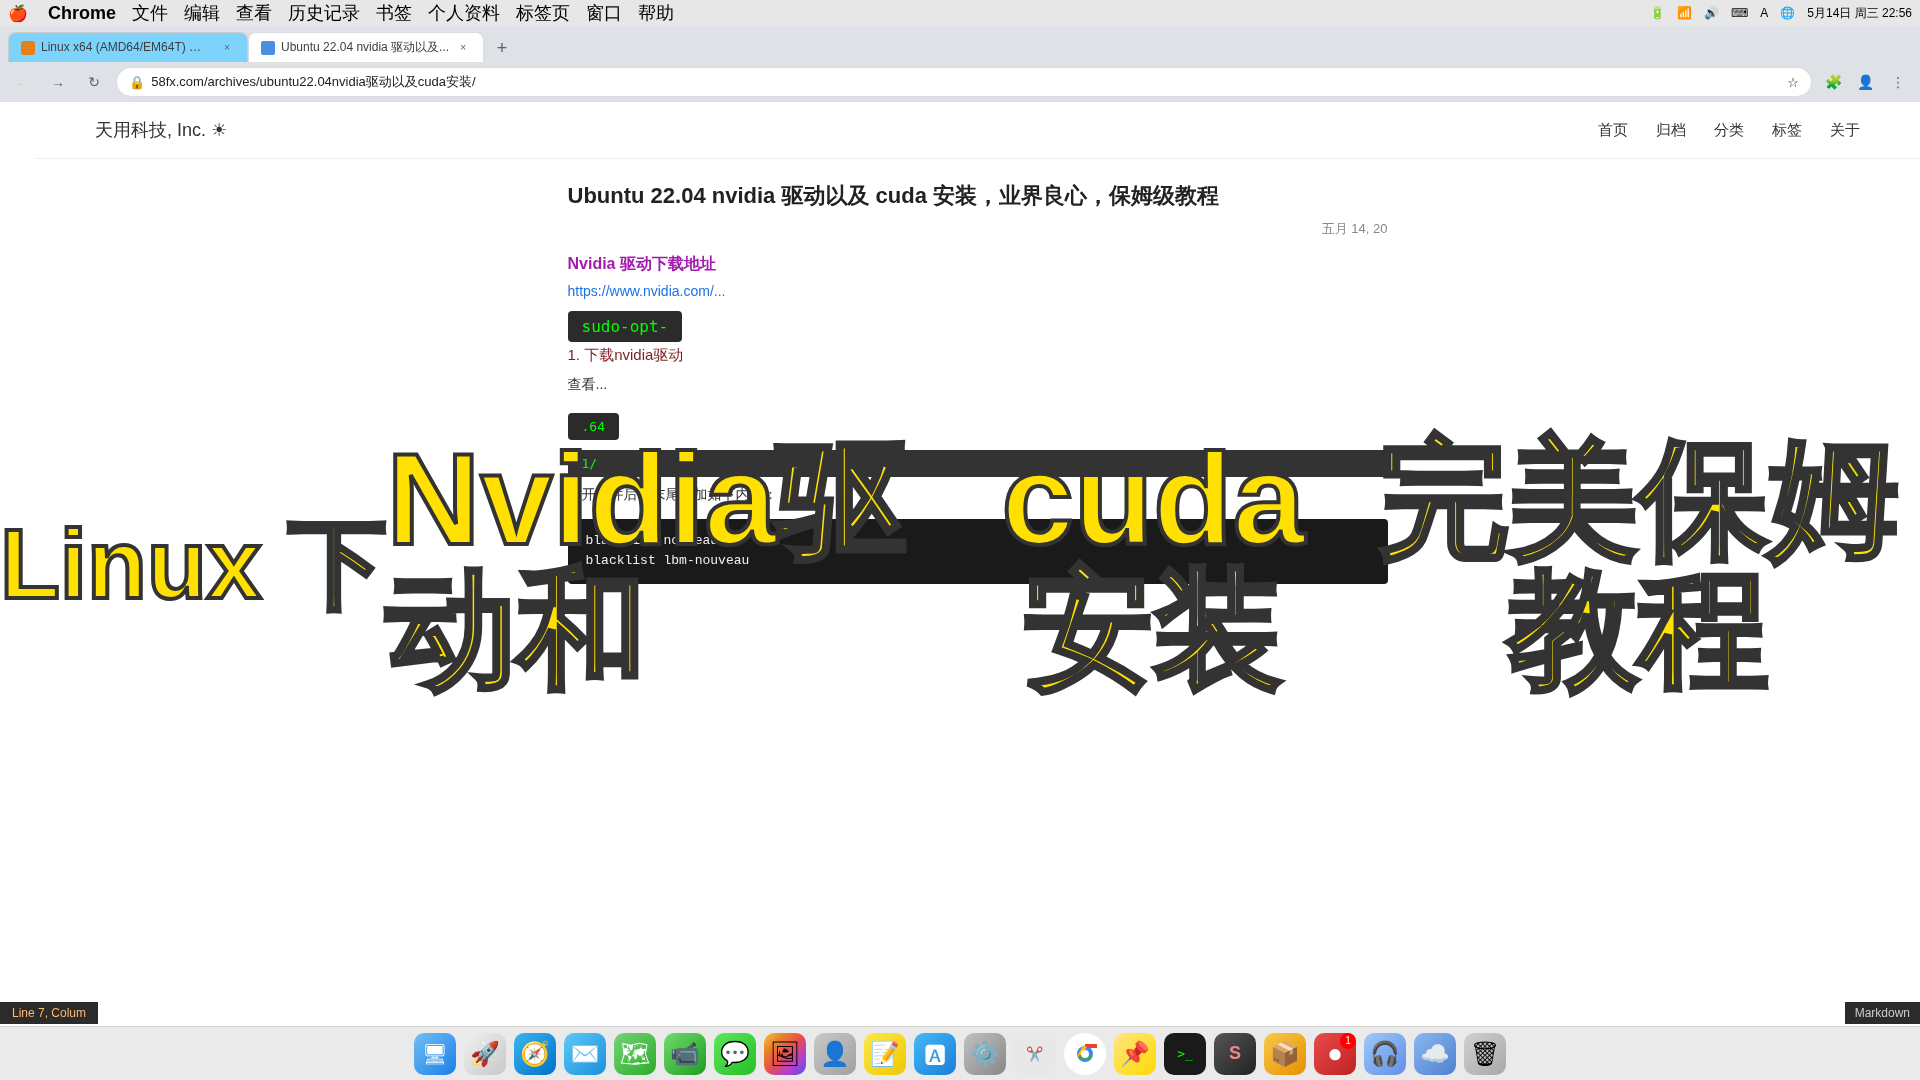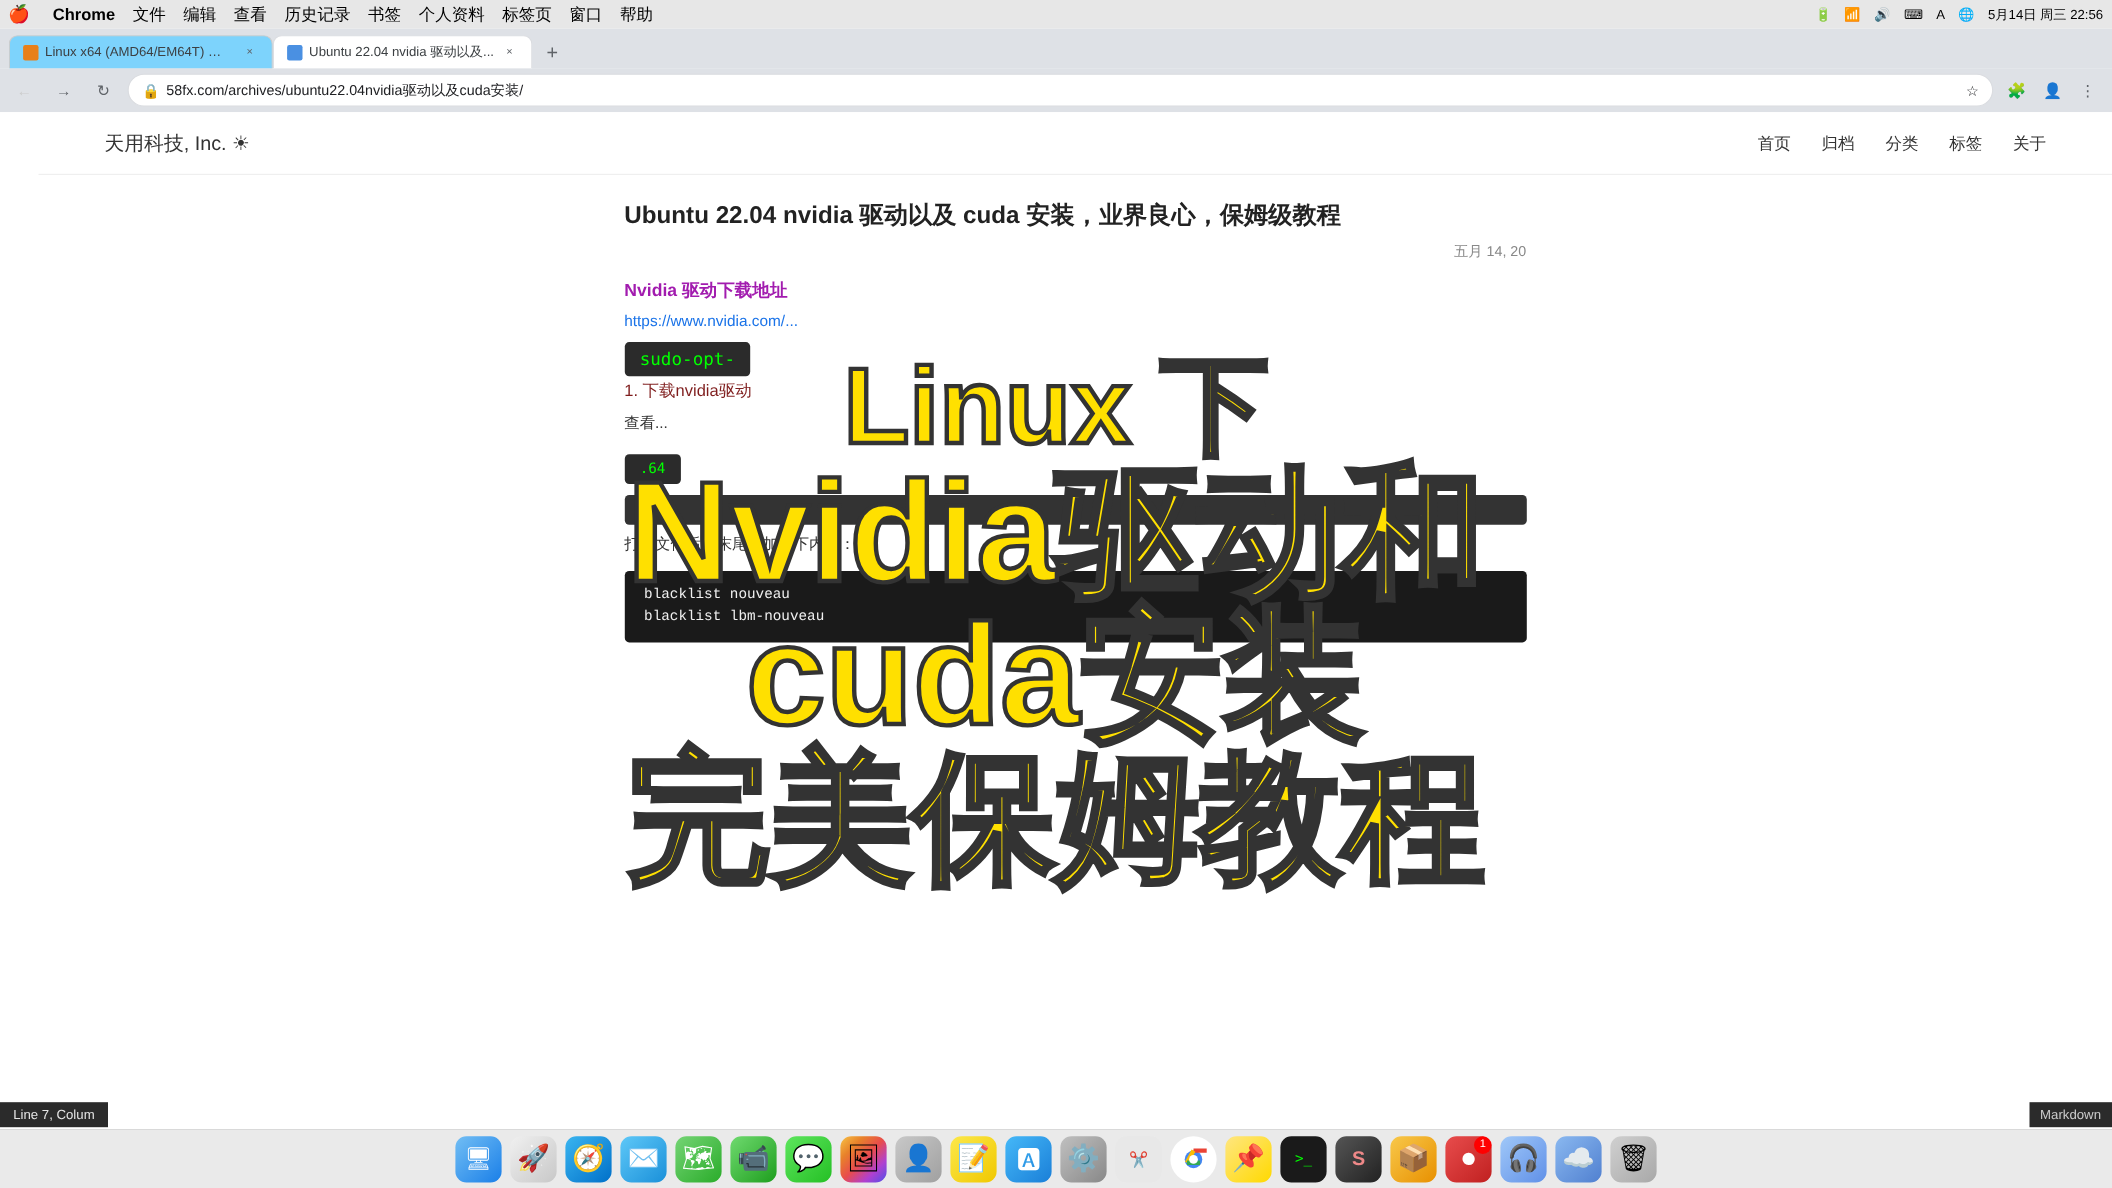--- a/index.html
+++ b/index.html
@@ -24,21 +24,21 @@
       font-size: 13px;
       gap: 16px;
       position: relative;
       z-index: 100;
     }
     .menubar-apple {
       font-size: 16px;
       margin-right: 4px;
     }
     .menubar-item {
-      font-size: 15px;
+      font-size: 18px;
       color: #000;
       cursor: default;
     }
     .menubar-item.bold {
       font-weight: 600;
     }
     .menubar-right {
       margin-left: auto;
       display: flex;
       gap: 12px;
@@ -253,21 +253,21 @@
     }
 
     
     .overlay-text {
       position: absolute;
       top: 0;
       left: 0;
       width: 100%;
       height: 100%;
       display: flex;
-      flex-direction: column;
+      flex-direction: row;
       align-items: center;
       justify-content: center;
       pointer-events: none;
       z-index: 50;
     }
     .overlay-line1 {
       font-size: 98px;
       font-weight: 900;
       color: #FFE000;
       -webkit-text-stroke: 4px #333;
@@ -332,21 +332,21 @@
       position: relative;
     }
 
     
     .status-bar {
       position: fixed;
       bottom: 56px;
       left: 0;
       height: 22px;
       background: #2b2b2b;
-      color: #e5e5e5;
+      color: #fdba74;
       font-size: 12px;
       display: flex;
       align-items: center;
       padding: 0 12px;
       gap: 8px;
       z-index: 300;
     }
 
     
     .markdown-label {

